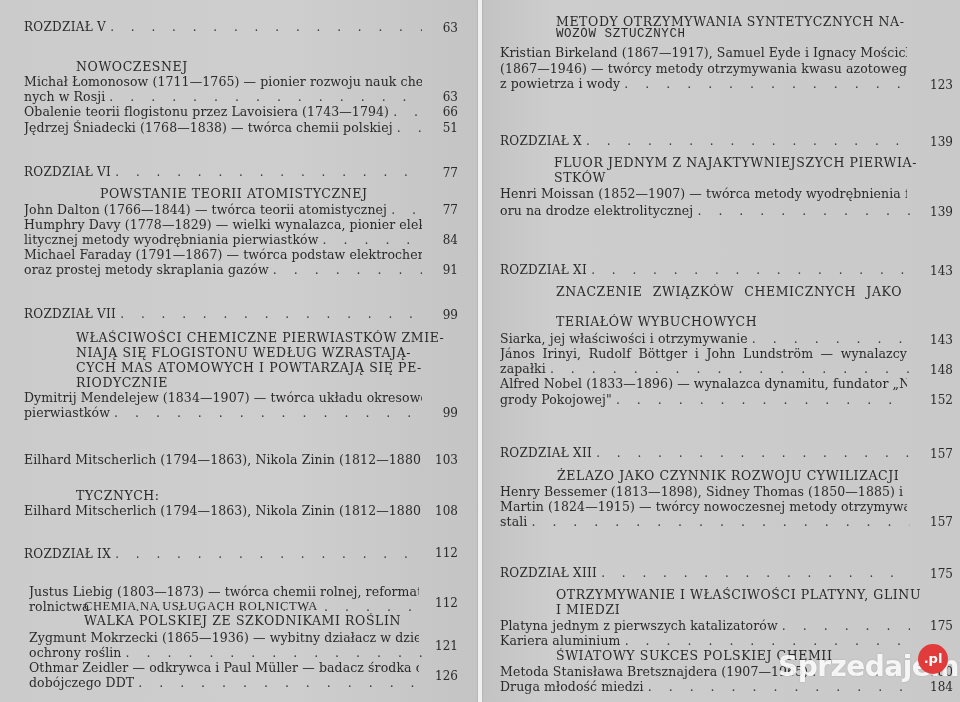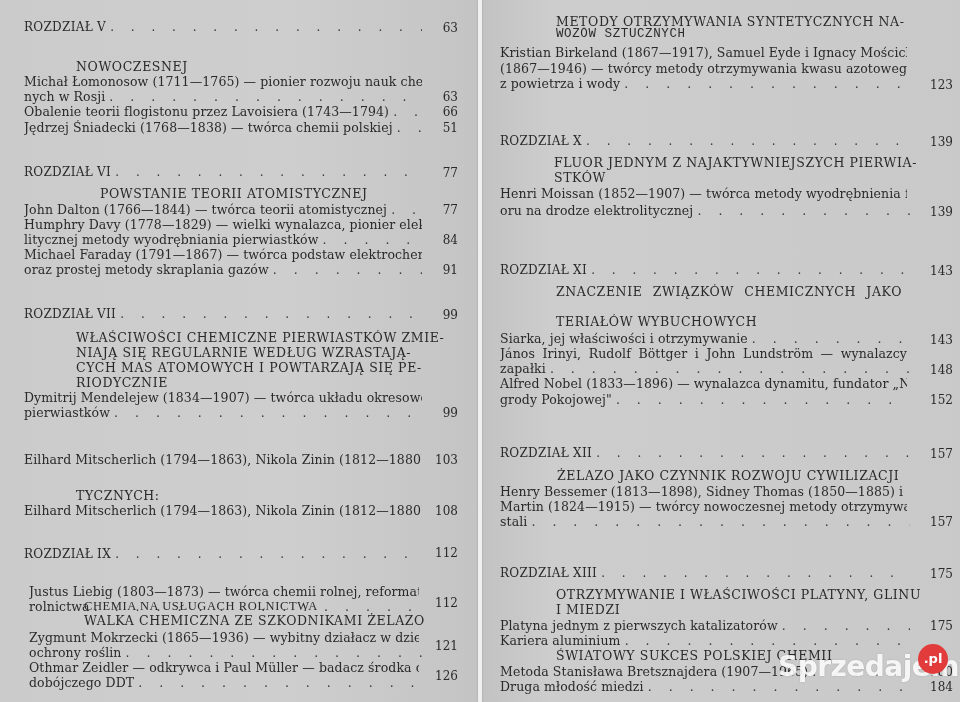--- a/index.html
+++ b/index.html
@@ -75,40 +75,40 @@
     <div class="line w just" style="top:217px;">Humphry Davy (1778—1829) — wielki wynalazca, pionier elektro-</div>
     <div class="line" style="top:232px;"><span>litycznej metody wyodrębniania pierwiastków</span> <span class="dots">. . . . . . . . . . . . . . . . . . . . . . . . . . . . . . . . . . . . . . . .</span></div>
     <div class="pg" style="top:233px;">84</div>
     <div class="line w just" style="top:247px;">Michael Faraday (1791—1867) — twórca podstaw elektrochemii</div>
     <div class="line" style="top:262px;"><span>oraz prostej metody skraplania gazów</span> <span class="dots">. . . . . . . . . . . . . . . . . . . . . . . . . . . . . . . . . . . . . . . .</span></div>
     <div class="pg" style="top:263px;">91</div>
 
     <div class="line chap" style="top:307px;"><span>ROZDZIAŁ  VII</span> <span class="dots">. . . . . . . . . . . . . . . . . . . . . . . . . . . . . . . . . . . . . . . .</span></div>
     <div class="pg" style="top:308px;">99</div>
     <div class="line title" style="top:330px;">WŁAŚCIWOŚCI CHEMICZNE PIERWIASTKÓW ZMIE-</div>
-    <div class="line title" style="top:345px;">NIAJĄ  SIĘ  REGULARNIE  WEDŁUG  WZRASTAJĄ-</div>
+    <div class="line title" style="top:345px;">NIAJĄ  SIĘ  FLOGISTONU  WEDŁUG  WZRASTAJĄ-</div>
     <div class="line title" style="top:360px;">CYCH MAS ATOMOWYCH I POWTARZAJĄ SIĘ PE-</div>
     <div class="line title" style="top:375px;">RIODYCZNIE</div>
     <div class="line w just" style="top:390px;">Dymitrij Mendelejew (1834—1907) — twórca układu okresowego</div>
     <div class="line" style="top:405px;"><span>pierwiastków</span> <span class="dots">. . . . . . . . . . . . . . . . . . . . . . . . . . . . . . . . . . . . . . . .</span></div>
     <div class="pg" style="top:406px;">99</div>
 
     <div class="line" style="top:452px;"><span>Eilhard  Mitscherlich (1794—1863),  Nikola  Zinin  (1812—1880)</span> </div>
     <div class="pg" style="top:453px;">103</div>
     <div class="line title" style="top:488px;">TYCZNYCH:</div>
     <div class="line" style="top:503px;"><span>Eilhard  Mitscherlich (1794—1863),  Nikola  Zinin  (1812—1880)</span> </div>
     <div class="pg" style="top:504px;">108</div>
 
     <div class="line chap" style="top:547px;"><span>ROZDZIAŁ  IX</span> <span class="dots">. . . . . . . . . . . . . . . . . . . . . . . . . . . . . . . . . . . . . . . .</span></div>
     <div class="pg" style="top:546px;">112</div>
     <div class="line title" style="left:84px;top:599px;font-family:Liberation Serif, serif;">CHEMIA NA USŁUGACH ROLNICTWA</div>
     <div class="line w just" style="left:29px;top:584px;width:390px;">Justus  Liebig  (1803—1873)  —  twórca  chemii  rolnej,  reformator</div>
     <div class="line" style="left:29px;top:599px;"><span>rolnictwa</span> <span class="dots">. . . . . . . . . . . . . . . . . . . . . . . . . . . . . . . . . . . . . . . .</span></div>
     <div class="pg" style="top:596px;">112</div>
-    <div class="line title" style="left:84px;top:613px;">WALKA CHEMICZNA ZE SZKODNIKAMI ŻELAZO</div>
+    <div class="line title" style="left:84px;top:613px;">WALKA POLSKIEJ ZE SZKODNIKAMI ROŚLIN</div>
     <div class="line w just" style="left:29px;top:630px;width:390px;">Zygmunt Mokrzecki (1865—1936) — wybitny działacz w dziedzinie</div>
     <div class="line" style="left:29px;top:645px;"><span>ochrony  roślin</span> <span class="dots">. . . . . . . . . . . . . . . . . . . . . . . . . . . . . . . . . . . . . . . .</span></div>
     <div class="pg" style="top:639px;">121</div>
     <div class="line w just" style="left:29px;top:660px;width:390px;">Othmar Zeidler — odkrywca i Paul Müller — badacz środka owa-</div>
     <div class="line" style="left:29px;top:675px;"><span>dobójczego DDT</span> <span class="dots">. . . . . . . . . . . . . . . . . . . . . . . . . . . . . . . . . . . . . . . .</span></div>
     <div class="pg" style="top:669px;">126</div>
   </div>
 
   <div class="page right">
     <div class="line title" style="top:14px;">METODY  OTRZYMYWANIA  SYNTETYCZNYCH  NA-</div>

